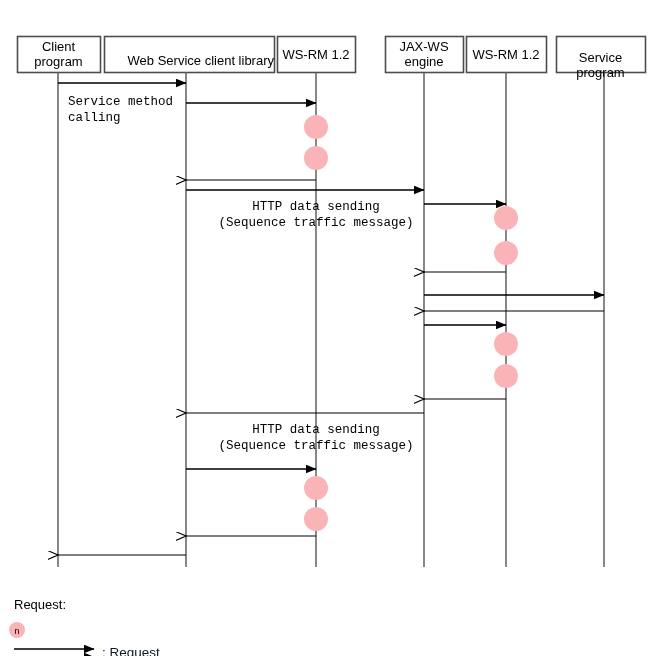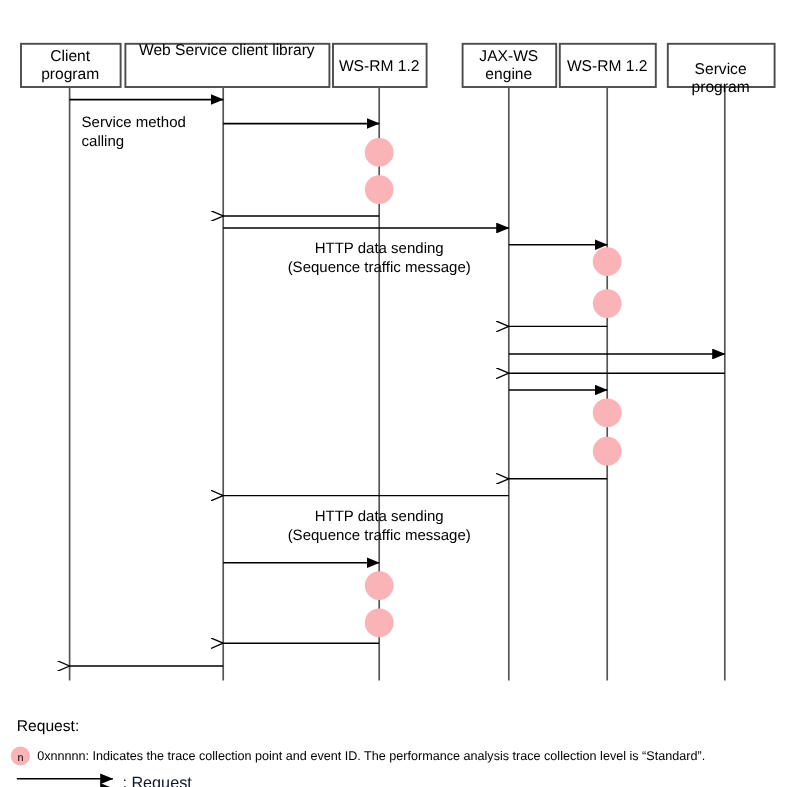--- a/index.html
+++ b/index.html
@@ -14,21 +14,21 @@
     position:absolute;text-align:center;line-height:15px;
     font-size:13px;color:#000;white-space:pre;
   }
   .evt-num{
     position:absolute;text-align:center;font-size:12px;line-height:1;
     color:#000;
   }
   .evt-id{position:absolute;font-size:11.5px;white-space:nowrap;color:#000;}
   .msg-label{
     position:absolute;text-align:center;font-size:12.5px;line-height:16px;
-    white-space:pre;color:#000;
+    white-space:pre;color:#000;font-family:Liberation Mono, monospace;
   }
   .legend-title{position:absolute;font-size:13px;color:#000;}
   .legend-text{position:absolute;font-size:10.5px;color:#000;white-space:nowrap;}
   .legend-n{position:absolute;font-size:9px;text-align:center;color:#000;}
   .legend-cap{position:absolute;font-size:13.5px;color:#0f172a;white-space:nowrap;}
 </style>
 </head>
 <body>
 
 <div id="diagram">
@@ -85,21 +85,21 @@
       </g>
     <g id="g-legend-arrows">
       <line x1="14" y1="617" x2="94" y2="617" stroke="#000" stroke-width="1.3" marker-end="url(#arrow-solid)"></line>
       <line x1="14" y1="625" x2="94" y2="625" stroke="#000" stroke-width="1.3" marker-end="url(#arrow-solid)"></line>
       <line x1="96" y1="645" x2="14" y2="645" stroke="#000" stroke-width="1.2" marker-end="url(#arrow-open)"></line>
     </g>
   </svg>
 
   <div id="overlay">
       <div class="hdr-label" style="left: 17px; width: 83px; top: 7px;">Client<br>program</div>
-      <div class="hdr-label" style="left: 104px; width: 170px; top: 2px;">Web Service client library</div>
+      <div class="hdr-label" style="left: 104px; width: 170px; top: 21px; text-align: right;">Web Service client library</div>
       <div class="hdr-label" style="left: 277px; width: 78px; top: 14.5px;">WS-RM 1.2</div>
       <div class="hdr-label" style="left: 385px; width: 78px; top: 7px;">JAX-WS<br>engine</div>
       <div class="hdr-label" style="left: 466px; width: 80px; top: 14.5px;">WS-RM 1.2</div>
       <div class="hdr-label" style="left: 556px; width: 89px; top: 18px;">Service<br>program</div>
       <div class="msg-label" style="left: 68px; text-align: left; top: 62px;">Service method<br>calling</div>
       <div class="msg-label" style="left: 156px; width: 320px; text-align: center; top: 167px;">HTTP data sending<br>(Sequence traffic message)</div>
       <div class="msg-label" style="left: 156px; width: 320px; text-align: center; top: 390px;">HTTP data sending<br>(Sequence traffic message)</div>
       <div class="evt-num" style="left: 302px; top: 89px; width: 28px;"></div>
       <div class="evt-id" style="left: 332px; top: 83px;"></div>
       <div class="evt-num" style="left: 302px; top: 120px; width: 28px;"></div>
@@ -115,17 +115,16 @@
       <div class="evt-num" style="left: 302px; top: 450px; width: 28px;"></div>
       <div class="evt-id" style="left: 332px; top: 444px;"></div>
       <div class="evt-num" style="left: 302px; top: 481px; width: 28px;"></div>
       <div class="evt-id" style="left: 332px; top: 475px;"></div>
     </div>
 
   <div class="legend-title" style="left:14px;top:565px;">Request:</div>
 
   <div style="position:absolute;left:9px;top:590px;width:16px;height:16px;border-radius:50%;background:#fab4b7;"></div>
   <div class="legend-n" style="left:9px;top:594px;width:16px;">n</div>
-  <div class="legend-text" style="left:31px;top:592px;">0xnnnnn: Indicates the trace collection point and event ID. The performance analysis trace collection level is “Standard”.</div>
 
   <div class="legend-cap" style="left:102px;top:613px;">: Request</div>
   <div class="legend-cap" style="left:102px;top:637px;font-family:Liberation Serif, serif;">: Response</div>
 </div>
 
 </body></html>

